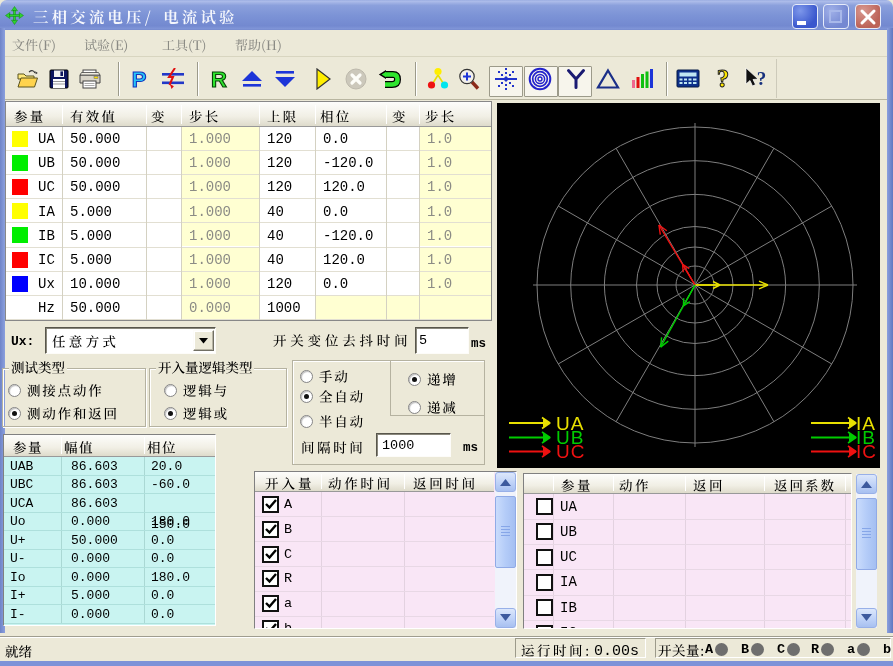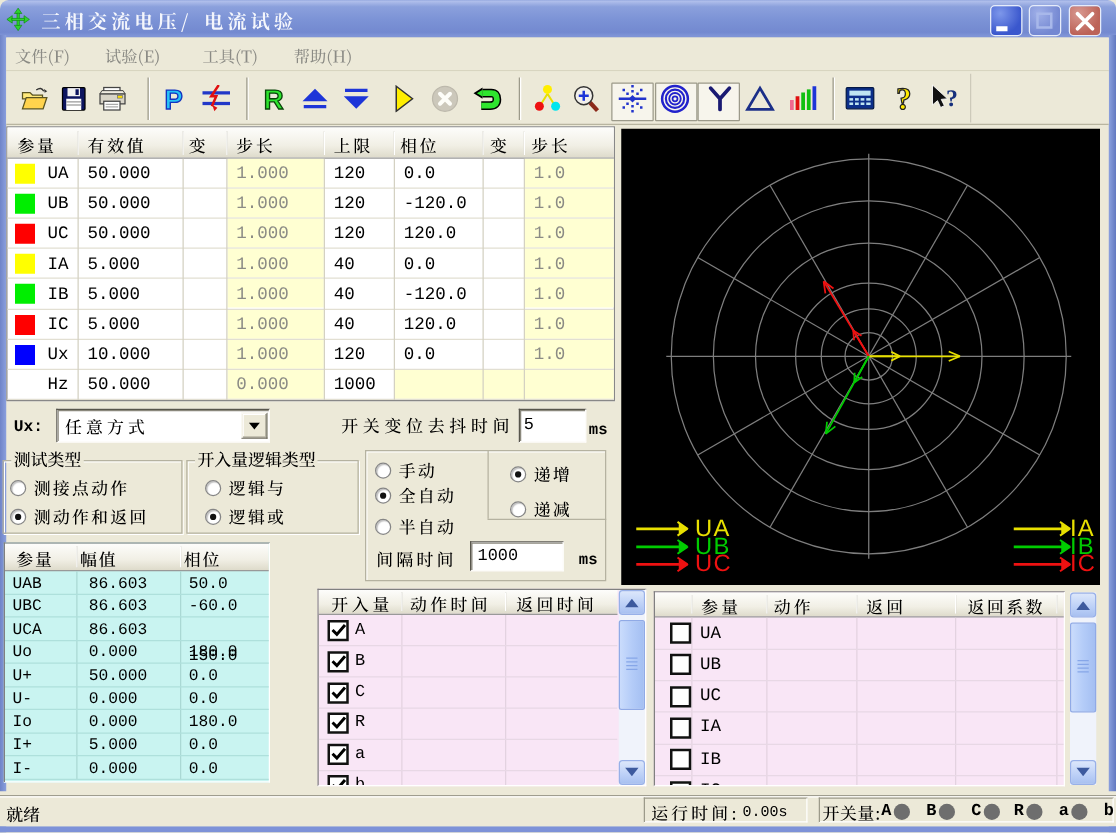--- a/index.html
+++ b/index.html
@@ -396,21 +396,21 @@
 <svg class="t " style="left:147.0px;top:437.7px" width="31" height="19" viewBox="0 -14.31 31 18.36">
     <path fill="#000" d="M7.4 -6.7L11.2 -6.7L11.2 -3.9L7.4 -3.9L7.4 -6.7M7.4 -7.1L7.4 -9.9L11.2 -9.9L11.2 -7.1L7.4 -7.1M7.4 -3.5L11.2 -3.5L11.2 -0.6L7.4 -0.6L7.4 -3.5M6.4 -10.3L6.4 1L6.5 1C7 1 7.4 0.8 7.4 0.6L7.4 -0.2L11.2 -0.2L11.2 1L11.4 1C11.8 1 12.3 0.7 12.3 0.6L12.3 -9.7C12.6 -9.7 12.8 -9.8 12.9 -10L11.6 -10.9L11.1 -10.3L7.5 -10.3L6.4 -10.8L6.4 -10.3M2.8 -11.3L2.8 -8.1L0.6 -8.1L0.7 -7.8L2.6 -7.8C2.1 -5.8 1.4 -3.7 0.4 -2.1L0.5 -1.9C1.5 -2.9 2.2 -4 2.8 -5.2L2.8 1.1L3 1.1C3.4 1.1 3.8 0.9 3.8 0.7L3.8 -6.3C4.3 -5.7 4.9 -4.8 5.1 -4.2C6 -3.4 6.9 -5.4 3.8 -6.5L3.8 -7.8L5.7 -7.8C5.9 -7.8 6 -7.8 6 -8C5.6 -8.4 4.9 -9 4.9 -9L4.3 -8.1L3.8 -8.1L3.8 -10.8C4.2 -10.8 4.3 -11 4.3 -11.2L2.8 -11.3ZM22 -11.3L21.9 -11.2C22.4 -10.6 23 -9.6 23.1 -8.7C24.2 -7.8 25.2 -10.2 22 -11.3M20.3 -7L20.1 -6.9C21.1 -5.1 21.4 -2.6 21.5 -1.2C22.3 0 23.8 -3.1 20.3 -7M26.5 -9.1L25.7 -8.2L19.2 -8.2L19.3 -7.8L27.4 -7.8C27.6 -7.8 27.7 -7.9 27.8 -8.1C27.3 -8.5 26.5 -9.1 26.5 -9.1M18.7 -7.5L18.2 -7.7C18.6 -8.6 19.1 -9.6 19.5 -10.6C19.8 -10.6 20 -10.7 20 -10.8L18.4 -11.4C17.7 -8.8 16.4 -6.1 15.3 -4.4L15.5 -4.3C16.1 -4.9 16.7 -5.5 17.2 -6.3L17.2 1.1L17.4 1.1C17.9 1.1 18.3 0.8 18.3 0.8L18.3 -7.3C18.6 -7.3 18.7 -7.4 18.7 -7.5M26.8 -1L26 -0.1L23.9 -0.1C24.9 -2.1 25.8 -4.7 26.3 -6.5C26.7 -6.5 26.8 -6.6 26.8 -6.8L25.1 -7.2C24.8 -5.1 24.2 -2.2 23.6 -0.1L18.8 -0.1L18.9 0.3L27.7 0.3C27.9 0.3 28 0.2 28.1 0.1C27.6 -0.4 26.8 -1 26.8 -1Z"></path>
   </svg>
 <div class="a" style="left:61px;top:437px;width:1px;height:17px;background:#b8b5a5;border-right:1px solid #fff"></div>
 <div class="a" style="left:61px;top:457px;width:1px;height:167px;background:#aad8d4"></div>
 <div class="a" style="left:144px;top:437px;width:1px;height:17px;background:#b8b5a5;border-right:1px solid #fff"></div>
 <div class="a" style="left:144px;top:457px;width:1px;height:167px;background:#aad8d4"></div>
 <div class="a" style="left:4px;top:474.6px;width:211px;height:1px;background:#aee0dc"></div>
 <div class="a mono" style="left:10px;top:458.5px;font-size:13px">UAB</div>
 <div class="a mono" style="left:71px;top:458.5px;font-size:13px">86.603</div>
-<div class="a mono" style="left:151px;top:458.5px;font-size:13px">50.0</div>
+<div class="a mono" style="left:151px;top:458.5px;font-size:13px">20.0</div>
 <div class="a" style="left:4px;top:493.1px;width:211px;height:1px;background:#aee0dc"></div>
 <div class="a mono" style="left:10px;top:477.1px;font-size:13px">UBC</div>
 <div class="a mono" style="left:71px;top:477.1px;font-size:13px">86.603</div>
 <div class="a mono" style="left:151px;top:477.1px;font-size:13px">-60.0</div>
 <div class="a" style="left:4px;top:511.6px;width:211px;height:1px;background:#aee0dc"></div>
 <div class="a mono" style="left:10px;top:495.6px;font-size:13px">UCA</div>
 <div class="a mono" style="left:71px;top:495.6px;font-size:13px">86.603</div>
 <div class="a mono" style="left:151px;top:517px;font-size:13px">150.0</div>
 <div class="a" style="left:4px;top:530.2px;width:211px;height:1px;background:#aee0dc"></div>
 <div class="a mono" style="left:10px;top:514.1px;font-size:13px">Uo</div>
@@ -616,21 +616,21 @@
 <div class="a" style="left:0px;top:636px;width:893px;height:1px;background:#9f9d8f"></div>
 <div class="a" style="left:0px;top:637px;width:893px;height:1px;background:#fff"></div>
 <div class="a" style="left:515px;top:638px;width:131px;height:20px;border:1px solid;border-color:#9c9a8a #fff #fff #9c9a8a"></div>
 <div class="a" style="left:655px;top:638px;width:236px;height:20px;border:1px solid;border-color:#9c9a8a #fff #fff #9c9a8a"></div>
 <svg class="t " style="left:5.0px;top:641.7px" width="28" height="19" viewBox="0 -14.31 28 18.36">
     <path fill="#000" d="M2.8 -11.3L2.7 -11.2C3.1 -10.8 3.6 -10.1 3.7 -9.5C4.7 -8.8 5.6 -10.8 2.8 -11.3M3.2 -3.2L1.7 -3.6C1.5 -2.4 1 -1.2 0.4 -0.4L0.6 -0.2C1.4 -0.8 2.2 -1.8 2.7 -2.9C2.9 -2.9 3.1 -3 3.2 -3.2M5 -3.6L4.9 -3.5C5.3 -2.9 5.7 -2 5.8 -1.3C6.7 -0.5 7.7 -2.4 5 -3.6M10.3 -10.7L10.2 -10.6C10.6 -10.1 11.1 -9.3 11.2 -8.7C12.1 -8 13 -9.8 10.3 -10.7M6.3 -10.1L5.7 -9.2L0.5 -9.2L0.6 -8.8L7.3 -8.8C7.4 -8.8 7.6 -8.8 7.6 -9C7.1 -9.4 6.3 -10.1 6.3 -10.1M11.8 -8.4L11.2 -7.5L9.3 -7.5C9.4 -8.6 9.4 -9.6 9.4 -10.8C9.7 -10.8 9.8 -11 9.9 -11.2L8.3 -11.3C8.3 -10 8.3 -8.7 8.3 -7.5L6.9 -7.5L7 -7.1L8.3 -7.1C8.2 -3.8 7.6 -1.2 5.4 0.9L5.5 1.1C8.5 -0.9 9.2 -3.7 9.3 -7.1L9.5 -7.1L9.5 -0.2C9.5 0.5 9.7 0.8 10.6 0.8L11.4 0.8C12.8 0.8 13.2 0.5 13.2 0.1C13.2 -0 13.1 -0.2 12.8 -0.3L12.8 -2.5L12.6 -2.5C12.4 -1.6 12.3 -0.6 12.2 -0.4C12.1 -0.3 12.1 -0.2 12 -0.2C11.9 -0.2 11.7 -0.2 11.4 -0.2L10.8 -0.2C10.6 -0.2 10.5 -0.3 10.5 -0.5L10.5 -7.1L12.7 -7.1C12.9 -7.1 13 -7.2 13.1 -7.3C12.6 -7.8 11.8 -8.4 11.8 -8.4M5.3 -7.2L5.3 -5.1L2.4 -5.1L2.4 -7.2L5.3 -7.2M4.4 -0.3L4.4 -4.7L5.3 -4.7L5.3 -4.2L5.5 -4.2C5.8 -4.2 6.4 -4.4 6.4 -4.5L6.4 -7C6.6 -7.1 6.8 -7.2 6.9 -7.3L5.8 -8.2L5.2 -7.6L2.5 -7.6L1.4 -8L1.4 -4.1L1.5 -4.1C2 -4.1 2.4 -4.3 2.4 -4.4L2.4 -4.7L3.4 -4.7L3.4 -0.3C3.4 -0.2 3.3 -0.1 3.1 -0.1C2.9 -0.1 1.8 -0.2 1.8 -0.2L1.8 0C2.3 0.1 2.6 0.2 2.8 0.4C2.9 0.5 3 0.8 3 1.1C4.2 1 4.4 0.5 4.4 -0.3ZM14.2 -1L14.8 0.4C14.9 0.3 15.1 0.2 15.1 0C16.7 -0.8 17.9 -1.5 18.8 -2L18.7 -2.2C16.9 -1.6 15 -1.2 14.2 -1M18 -10.7L16.5 -11.3C16.2 -10.3 15.2 -8.4 14.4 -7.6C14.3 -7.5 14 -7.5 14 -7.5L14.6 -6.2C14.6 -6.2 14.7 -6.2 14.8 -6.3C15.5 -6.6 16.2 -6.8 16.8 -7C16.1 -6 15.2 -4.9 14.5 -4.2C14.4 -4.2 14.1 -4.1 14.1 -4.1L14.6 -2.8C14.7 -2.8 14.8 -2.9 14.9 -3C16.4 -3.5 17.8 -4 18.5 -4.3L18.5 -4.5C17.2 -4.3 16 -4.2 15.1 -4.1C16.5 -5.3 18 -7 18.8 -8.1C19.1 -8.1 19.2 -8.2 19.3 -8.3L18 -9.1C17.8 -8.7 17.5 -8.1 17.1 -7.5C16.3 -7.5 15.5 -7.4 14.9 -7.4C15.8 -8.3 16.9 -9.5 17.5 -10.5C17.8 -10.5 18 -10.6 18 -10.7M25.5 -7.5L25 -6.8L23.6 -6.8C24.4 -7.6 25.1 -8.6 25.7 -9.7C26 -9.6 26.2 -9.6 26.2 -9.8L24.8 -10.5C24.6 -10.1 24.4 -9.6 24.1 -9.2C23.7 -9.6 23.2 -10 23.2 -10L22.6 -9.3L22 -9.3L22 -10.9C22.3 -10.9 22.4 -11 22.5 -11.2L21 -11.4L21 -9.3L19.1 -9.3L19.2 -8.9L21 -8.9L21 -6.8L18.5 -6.8L18.6 -6.4L22.1 -6.4C21.6 -5.9 21.2 -5.4 20.7 -4.9L19.9 -5.2L19.9 -4.2C19.2 -3.6 18.5 -3.1 17.8 -2.6L17.9 -2.4C18.6 -2.7 19.3 -3.1 19.9 -3.6L19.9 1.1L20.1 1.1C20.6 1.1 20.9 0.8 20.9 0.8L20.9 0.3L24.2 0.3L24.2 1L24.4 1C24.7 1 25.2 0.8 25.3 0.7L25.3 -4.1C25.5 -4.2 25.8 -4.3 25.8 -4.4L24.6 -5.3L24.1 -4.7L21.5 -4.7C22.1 -5.2 22.7 -5.8 23.2 -6.4L26.2 -6.4C26.5 -6.4 26.6 -6.5 26.6 -6.6C26.2 -7 25.5 -7.5 25.5 -7.5M20.9 -4.3L21 -4.3L24.2 -4.3L24.2 -2.5L20.9 -2.5L20.9 -4.3M23.9 -8.9C23.5 -8.1 23 -7.4 22.4 -6.8L22 -6.8L22 -8.9L23.9 -8.9M20.9 -0.1L20.9 -2.1L24.2 -2.1L24.2 -0.1L20.9 -0.1Z"></path>
   </svg>
 <svg class="t " style="left:521.0px;top:640.7px" width="72" height="19" viewBox="0 -14.31 72 18.36">
     <path fill="#000" d="M10.7 -11.1L10 -10.2L5.3 -10.2L5.4 -9.8L11.6 -9.8C11.8 -9.8 12 -9.8 12 -10C11.5 -10.4 10.7 -11.1 10.7 -11.1M1.2 -11.1L1.1 -11C1.6 -10.3 2.3 -9.1 2.5 -8.2C3.6 -7.4 4.5 -9.7 1.2 -11.1M11.6 -8.2L10.9 -7.3L4.3 -7.3L4.4 -6.9L7.7 -6.9C7.2 -5.7 5.9 -3.7 5 -2.8C4.9 -2.8 4.6 -2.7 4.6 -2.7L5.1 -1.4C5.2 -1.4 5.3 -1.5 5.4 -1.7C7.8 -2.1 9.8 -2.6 11.2 -2.9C11.4 -2.4 11.6 -1.9 11.7 -1.5C12.9 -0.5 13.8 -3.2 9.8 -5.4L9.7 -5.3C10.1 -4.7 10.7 -3.9 11.1 -3.1C8.9 -3 6.8 -2.8 5.5 -2.7C6.7 -3.6 8 -5.1 8.7 -6.1C9 -6 9.1 -6.1 9.2 -6.3L8 -6.9L12.6 -6.9C12.8 -6.9 12.9 -6.9 13 -7.1C12.5 -7.5 11.6 -8.2 11.6 -8.2M2.4 -1.5C1.8 -1.1 1.1 -0.5 0.5 -0.2L1.4 1C1.5 0.9 1.5 0.8 1.5 0.7C1.9 0 2.5 -0.9 2.8 -1.3C3 -1.4 3.1 -1.5 3.3 -1.3C4.5 0.2 5.8 0.7 8.3 0.7C9.8 0.7 11.1 0.7 12.2 0.7C12.3 0.3 12.5 -0.1 13 -0.2L13 -0.3C11.5 -0.3 10.2 -0.2 8.7 -0.2C6.1 -0.2 4.6 -0.5 3.5 -1.7L3.4 -1.7L3.4 -6.1C3.7 -6.1 3.9 -6.2 4 -6.3L2.7 -7.4L2.2 -6.6L0.6 -6.6L0.7 -6.2L2.4 -6.2L2.4 -1.5ZM19.8 -11.3C19.2 -10.2 17.8 -8.6 16.6 -7.5L16.8 -7.4C18.3 -8.2 19.8 -9.4 20.7 -10.4C21 -10.3 21.1 -10.4 21.2 -10.5L19.8 -11.3M21.9 -10.1L22 -9.7L28.2 -9.7C28.4 -9.7 28.5 -9.8 28.5 -9.9C28.1 -10.3 27.3 -11 27.3 -11L26.6 -10.1L21.9 -10.1M19.9 -8.5C19.2 -7.1 17.8 -5 16.3 -3.7L16.5 -3.5C17.2 -4 18 -4.6 18.6 -5.2L18.6 1.1L18.8 1.1C19.2 1.1 19.7 0.9 19.7 0.8L19.7 -5.8C19.9 -5.8 20.1 -5.9 20.1 -6L19.7 -6.2C20.1 -6.7 20.5 -7.2 20.8 -7.6C21.2 -7.5 21.3 -7.6 21.4 -7.7L19.9 -8.5M21.1 -7L21.2 -6.6L25.5 -6.6L25.5 -0.5C25.5 -0.3 25.4 -0.2 25.1 -0.2C24.7 -0.2 22.8 -0.4 22.8 -0.4L22.8 -0.2C23.6 -0.1 24.1 0 24.3 0.2C24.6 0.4 24.7 0.7 24.7 1C26.4 0.9 26.6 0.3 26.6 -0.5L26.6 -6.6L28.8 -6.6C28.9 -6.6 29.1 -6.6 29.1 -6.8C28.6 -7.2 27.8 -7.9 27.8 -7.9L27.1 -7L21.1 -7ZM38.1 -6.1L37.9 -6C38.6 -5.2 39.3 -3.9 39.3 -2.8C40.4 -1.8 41.5 -4.5 38.1 -6.1M36 -2.3L34.1 -2.3L34.1 -5.8L36 -5.8L36 -2.3M33 -10.6L33 -0L33.2 -0C33.7 -0 34.1 -0.3 34.1 -0.4L34.1 -1.9L36 -1.9L36 -0.7L36.1 -0.7C36.5 -0.7 37 -1 37 -1L37 -9.5C37.3 -9.5 37.5 -9.6 37.6 -9.8L36.4 -10.7L35.8 -10.1L34.2 -10.1L33 -10.6M36 -6.2L34.1 -6.2L34.1 -9.7L36 -9.7L36 -6.2M44 -9L43.3 -8L42.8 -8L42.8 -10.7C43.2 -10.7 43.3 -10.8 43.3 -11L41.7 -11.2L41.7 -8L37.3 -8L37.4 -7.6L41.7 -7.6L41.7 -0.5C41.7 -0.3 41.6 -0.2 41.3 -0.2C41 -0.2 39.2 -0.3 39.2 -0.3L39.2 -0.1C40 -0 40.4 0.1 40.6 0.3C40.9 0.5 41 0.8 41 1.1C42.6 0.9 42.8 0.4 42.8 -0.4L42.8 -7.6L44.8 -7.6C45 -7.6 45.1 -7.7 45.2 -7.9C44.8 -8.3 44 -9 44 -9ZM50.4 -11.4L50.3 -11.3C50.9 -10.7 51.6 -9.7 51.8 -8.9C53 -8.2 53.8 -10.5 50.4 -11.4M51.1 -9.5L49.5 -9.6L49.5 1.1L49.7 1.1C50.1 1.1 50.5 0.8 50.5 0.7L50.5 -9.1C50.9 -9.1 51 -9.2 51.1 -9.5M56.2 -2.5L53.2 -2.5L53.2 -4.8L56.2 -4.8L56.2 -2.5M52.2 -8.2L52.2 -0.8L52.3 -0.8C52.8 -0.8 53.2 -1 53.2 -1.1L53.2 -2.1L56.2 -2.1L56.2 -1L56.4 -1C56.8 -1 57.3 -1.3 57.3 -1.4L57.3 -7.2C57.5 -7.2 57.7 -7.3 57.8 -7.4L56.7 -8.2L56.1 -7.7L53.3 -7.7L52.2 -8.2M56.2 -7.3L56.2 -5.2L53.2 -5.2L53.2 -7.3L56.2 -7.3M58.8 -10.2L53.3 -10.2L53.5 -9.8L59 -9.8L59 -0.5C59 -0.3 58.9 -0.2 58.6 -0.2C58.3 -0.2 56.8 -0.3 56.8 -0.3L56.8 -0.2C57.5 -0 57.8 0.1 58 0.3C58.2 0.4 58.3 0.7 58.4 1C59.9 0.9 60 0.4 60 -0.4L60 -9.6C60.3 -9.7 60.5 -9.8 60.6 -9.9L59.4 -10.8L58.8 -10.2ZM66.2 0.2C66.7 0.2 67.1 -0.2 67.1 -0.7C67.1 -1.2 66.7 -1.6 66.2 -1.6C65.7 -1.6 65.3 -1.2 65.3 -0.7C65.3 -0.2 65.7 0.2 66.2 0.2M66.2 -5.1C66.7 -5.1 67.1 -5.5 67.1 -6C67.1 -6.5 66.7 -6.9 66.2 -6.9C65.7 -6.9 65.3 -6.5 65.3 -6C65.3 -5.5 65.7 -5.1 66.2 -5.1Z"></path>
   </svg>
-<div class="a mono" style="left:594px;top:643px;font-size:12px">0.00s</div>
+<div class="a mono" style="left:594px;top:643px;font-size:15px">0.00s</div>
 <svg class="t " style="left:658.0px;top:640.7px" width="48" height="19" viewBox="0 -14.31 48 18.36">
     <path fill="#000" d="M11.2 -11L10.5 -10.2L1 -10.2L1.2 -9.8L4.1 -9.8L4.1 -5.8L4.1 -5.6L0.5 -5.6L0.6 -5.2L4 -5.2C4 -2.8 3.3 -0.8 0.5 0.9L0.6 1.1C4.3 -0.3 5.1 -2.7 5.2 -5.2L8.3 -5.2L8.3 1L8.5 1C9 1 9.4 0.8 9.4 0.7L9.4 -5.2L12.8 -5.2C13 -5.2 13.1 -5.3 13.1 -5.4C12.7 -5.9 11.9 -6.6 11.9 -6.6L11.2 -5.6L9.4 -5.6L9.4 -9.8L12.1 -9.8C12.3 -9.8 12.4 -9.8 12.4 -10C12 -10.4 11.2 -11 11.2 -11M5.2 -5.9L5.2 -9.8L8.3 -9.8L8.3 -5.6L5.2 -5.6L5.2 -5.9ZM17.2 -11.3L17.1 -11.2C17.8 -10.5 18.6 -9.5 18.8 -8.6C19.9 -7.8 20.8 -10.2 17.2 -11.3M25.5 -5.7L24.7 -4.8L21.1 -4.8C21.2 -5.1 21.2 -5.5 21.2 -5.8L21.2 -7.8L25.7 -7.8C25.9 -7.8 26 -7.8 26.1 -8C25.5 -8.5 24.7 -9.1 24.7 -9.1L24 -8.2L21.9 -8.2C22.8 -8.9 23.6 -9.9 24.1 -10.6C24.4 -10.6 24.6 -10.7 24.6 -10.8L23 -11.3C22.6 -10.4 22.1 -9.1 21.6 -8.2L15.5 -8.2L15.6 -7.8L20 -7.8L20 -5.8C20 -5.5 20 -5.1 20 -4.8L14.6 -4.8L14.8 -4.4L19.9 -4.4C19.5 -2.4 18.2 -0.6 14.4 0.9L14.5 1.1C19.2 -0.2 20.7 -2.2 21 -4.3C21.9 -1.5 23.5 0.2 26.1 1C26.2 0.5 26.6 0.1 27 -0L27 -0.2C24.4 -0.7 22.3 -2.2 21.3 -4.4L26.5 -4.4C26.7 -4.4 26.8 -4.5 26.9 -4.6C26.3 -5.1 25.5 -5.7 25.5 -5.7ZM28.7 -6.6L28.8 -6.2L40.5 -6.2C40.6 -6.2 40.8 -6.3 40.8 -6.4C40.3 -6.9 39.6 -7.5 39.6 -7.5L38.9 -6.6L28.7 -6.6M37.5 -8.9L37.5 -7.9L31.9 -7.9L31.9 -8.9L37.5 -8.9M37.5 -9.3L31.9 -9.3L31.9 -10.2L37.5 -10.2L37.5 -9.3M30.8 -10.6L30.8 -6.9L31 -6.9C31.4 -6.9 31.9 -7.1 31.9 -7.2L31.9 -7.5L37.5 -7.5L37.5 -7L37.7 -7C38 -7 38.6 -7.2 38.6 -7.3L38.6 -10C38.9 -10.1 39.1 -10.2 39.2 -10.3L37.9 -11.2L37.4 -10.6L32 -10.6L30.8 -11.1L30.8 -10.6M37.7 -3.5L37.7 -2.5L35.2 -2.5L35.2 -3.5L37.7 -3.5M37.7 -3.9L35.2 -3.9L35.2 -5L37.7 -5L37.7 -3.9M31.8 -3.5L34.2 -3.5L34.2 -2.5L31.8 -2.5L31.8 -3.5M31.8 -3.9L31.8 -5L34.2 -5L34.2 -3.9L31.8 -3.9M29.7 -1.1L29.8 -0.7L34.2 -0.7L34.2 0.4L28.6 0.4L28.8 0.8L40.6 0.8C40.8 0.8 40.9 0.7 40.9 0.6C40.4 0.1 39.6 -0.5 39.6 -0.5L38.9 0.4L35.2 0.4L35.2 -0.7L39.7 -0.7C39.8 -0.7 40 -0.8 40 -0.9C39.5 -1.3 38.8 -1.9 38.8 -1.9L38.1 -1.1L35.2 -1.1L35.2 -2.1L37.7 -2.1L37.7 -1.7L37.8 -1.7C38.2 -1.7 38.8 -2 38.8 -2L38.8 -4.8C39 -4.8 39.3 -4.9 39.4 -5L38.1 -6L37.5 -5.3L31.9 -5.3L30.7 -5.8L30.7 -1.5L30.9 -1.5C31.3 -1.5 31.8 -1.7 31.8 -1.8L31.8 -2.1L34.2 -2.1L34.2 -1.1L29.7 -1.1ZM44.2 0.2C44.7 0.2 45.1 -0.2 45.1 -0.7C45.1 -1.2 44.7 -1.6 44.2 -1.6C43.7 -1.6 43.3 -1.2 43.3 -0.7C43.3 -0.2 43.7 0.2 44.2 0.2M44.2 -5.1C44.7 -5.1 45.1 -5.5 45.1 -6C45.1 -6.5 44.7 -6.9 44.2 -6.9C43.7 -6.9 43.3 -6.5 43.3 -6C43.3 -5.5 43.7 -5.1 44.2 -5.1Z"></path>
   </svg>
 <div class="a mono" style="left:705px;top:642px;font-size:13.5px;font-weight:bold">A</div>
 <div class="a" style="left:715px;top:643px;width:13px;height:13px;border-radius:50%;background:#6e6e6e"></div>
 <div class="a mono" style="left:741px;top:642px;font-size:13.5px;font-weight:bold">B</div>
 <div class="a" style="left:751px;top:643px;width:13px;height:13px;border-radius:50%;background:#6e6e6e"></div>
 <div class="a mono" style="left:777px;top:642px;font-size:13.5px;font-weight:bold">C</div>
 <div class="a" style="left:787px;top:643px;width:13px;height:13px;border-radius:50%;background:#6e6e6e"></div>
 <div class="a mono" style="left:811px;top:642px;font-size:13.5px;font-weight:bold">R</div>

